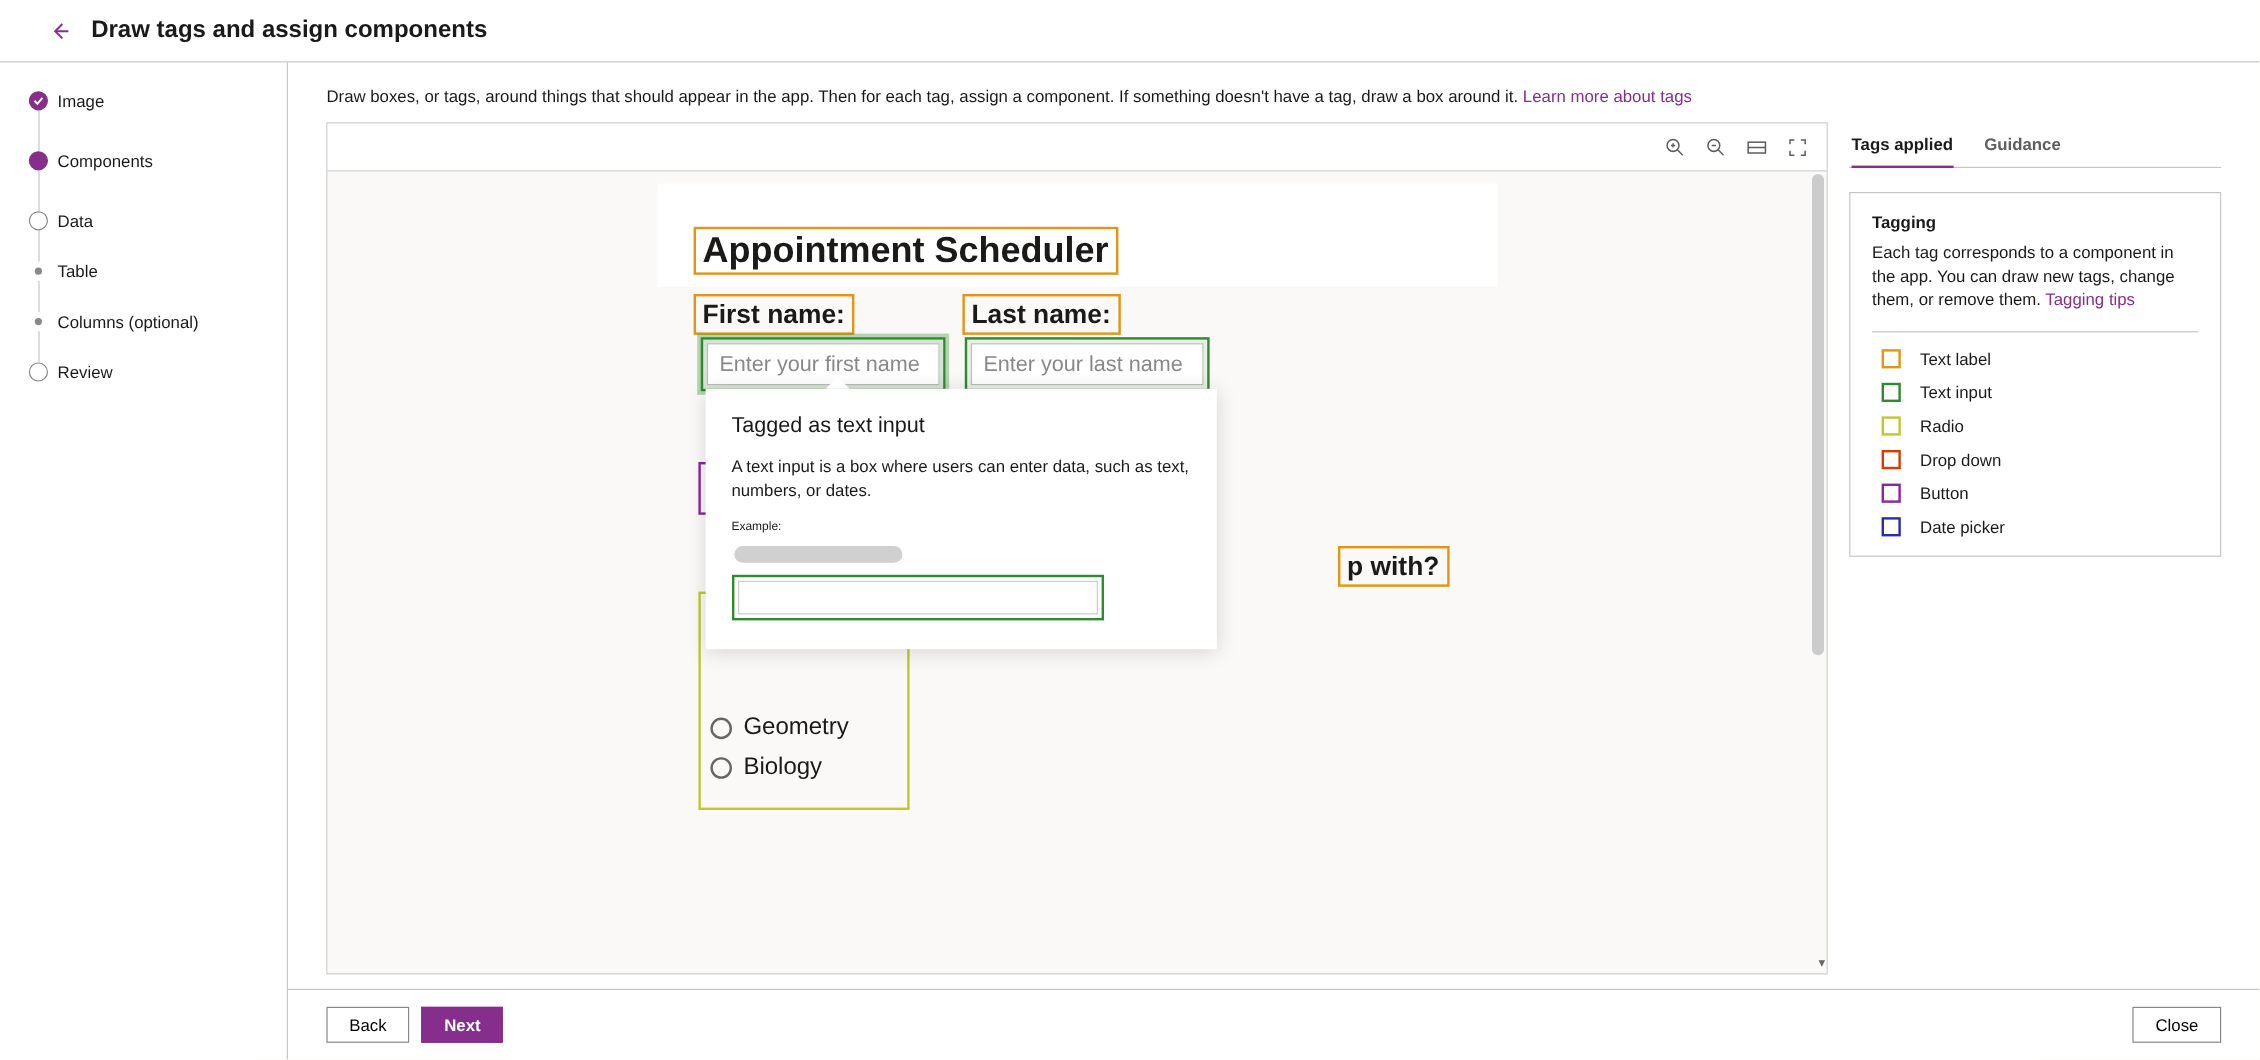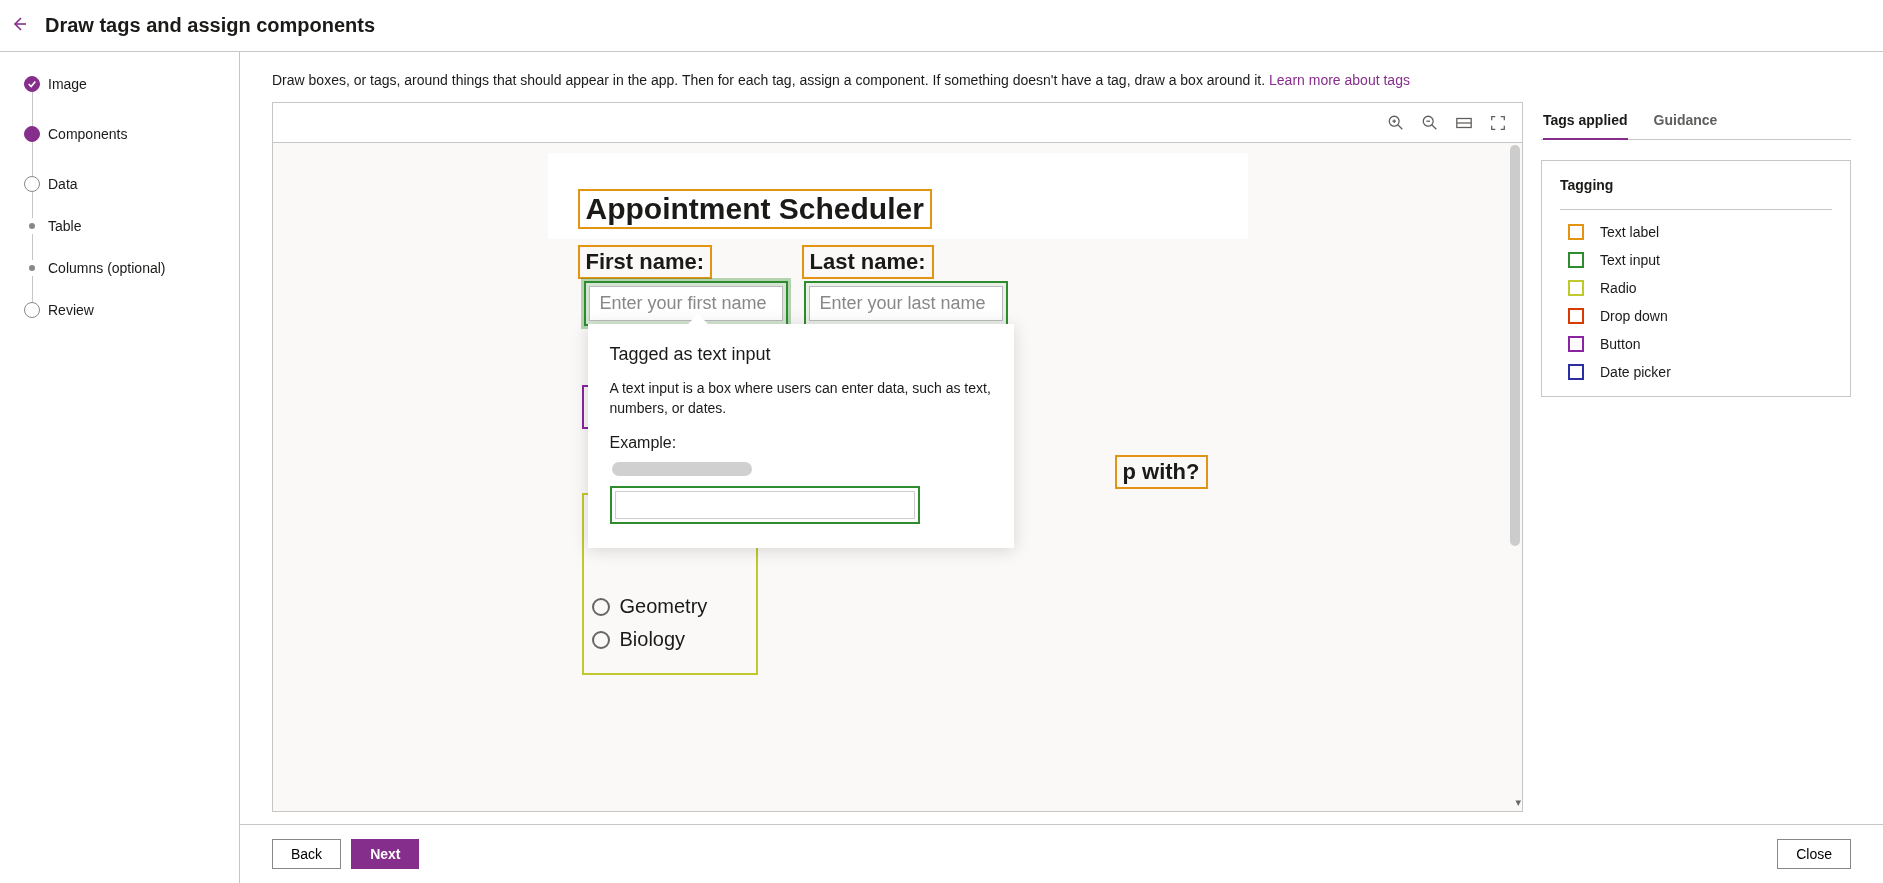--- a/index.html
+++ b/index.html
@@ -27,21 +27,22 @@
     background: #fff;
     width: 1883px;
     height: 883px;
     overflow: hidden;
     display: flex;
     flex-direction: column;
   }
   
   .header {
     display: flex;
-    padding: 14px 9px;
+    align-items: center;
+    padding: 14px 40px;
     border-bottom: 1px solid var(--border-gray);
     gap: 16px;
     flex-shrink: 0;
   }
   .back-arrow {
     width: 20px; height: 20px;
     color: var(--purple);
     cursor: pointer;
     display:flex; align-items:center; justify-content:center;
   }
@@ -277,21 +278,21 @@
   .callout::before {
     content:'';
     position:absolute;
     top:-10px; left:100px;
     border-left:10px solid transparent;
     border-right:10px solid transparent;
     border-bottom:10px solid #fff;
   }
   .callout-title { font-size:18px; font-weight:400; margin-bottom:14px; }
   .callout-desc { font-size:14px; color:var(--text-dark); margin-bottom:16px; line-height:1.4;}
-  .callout-example-label { font-size:16px; margin-bottom:10px;}
+  .callout-example-label { font-size:10px; margin-bottom:10px;}
   .callout-example-pill {
     width:140px; height:14px;
     background:#d0d0d0;
     border-radius:7px;
     margin-bottom:10px;
     margin-left:2px;
   }
   .callout-example-box {
     border:2px solid var(--green);
     padding:3px;
@@ -535,20 +536,23 @@
           </div>
         </div>
 
         <div class="side-panel">
           <div class="side-tabs">
             <div class="side-tab active">Tags applied</div>
             <div class="side-tab">Guidance</div>
           </div>
           <div class="tagging-card">
             <h4>Tagging</h4>
+            <p>
+              <span>Each tag corresponds to a component in the app. You can draw new tags, change them, or remove them. </span><a>Tagging tips</a>
+            </p>
             <div class="legend">
               <div class="legend-item">
                 <div class="legend-swatch" style="border-color:#e39412"></div>
                 <span>Text label</span>
               </div>
               <div class="legend-item">
                 <div class="legend-swatch" style="border-color:#2e8b2e"></div>
                 <span>Text input</span>
               </div>
               <div class="legend-item">

